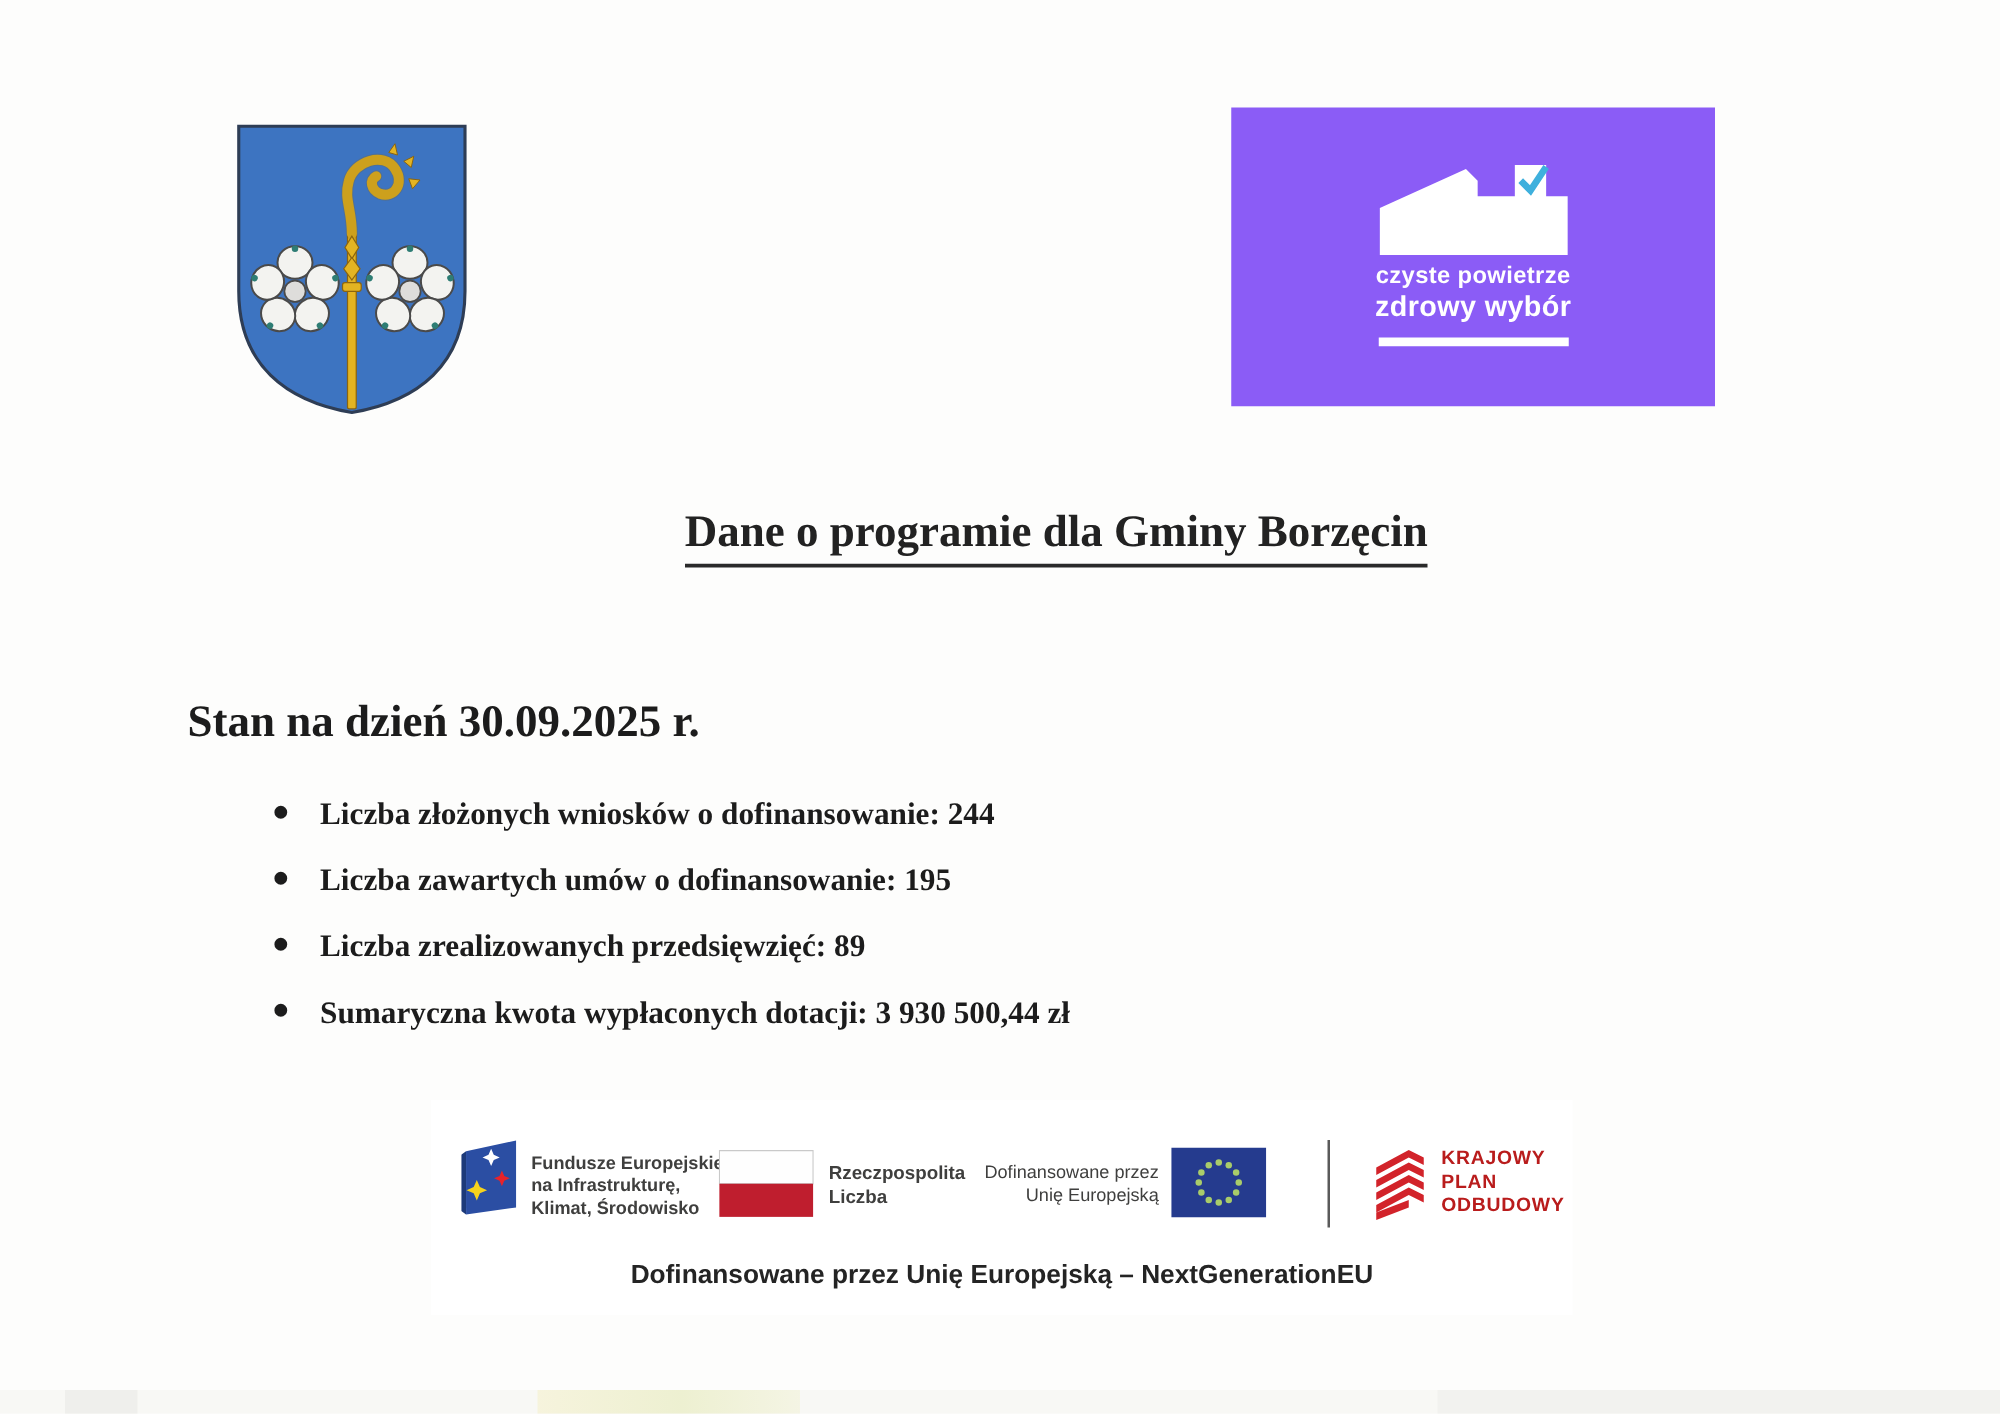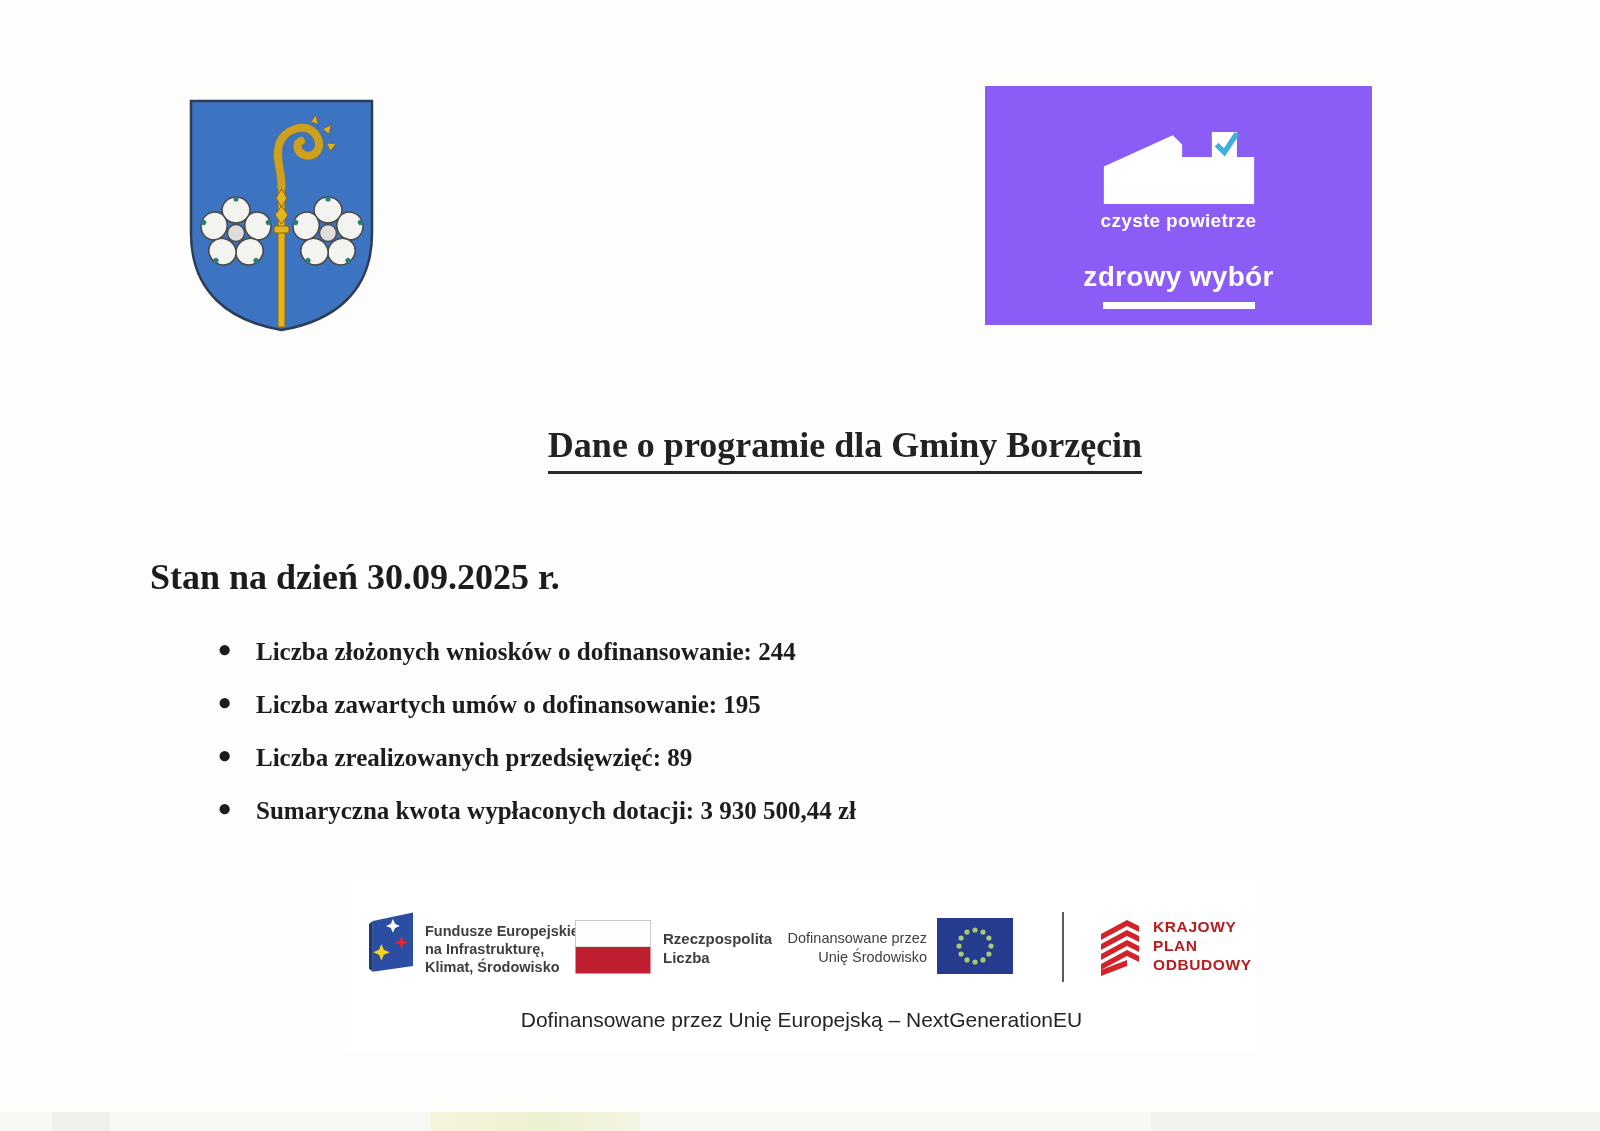--- a/index.html
+++ b/index.html
@@ -8,26 +8,26 @@
 
   .page { position:absolute; inset:0; }
 
   
   .coat { position:absolute; left:183px; top:95px; width:197px; height:240px; }
   .cp-logo { position:absolute; left:985px; top:86px; width:387px; height:239px;
              display:flex; flex-direction:column; align-items:center; }
   .cp-house { margin-top:46px; width:156px; height:72px; }
   .cp-line1 { font-family:"Liberation Sans", sans-serif; font-weight:bold; font-size:19px;
               color:#ffffff; line-height:22px; margin-top:6px; letter-spacing:0.3px; }
-  .cp-line2 { font-family:"Liberation Sans", sans-serif; font-weight:bold; font-size:28px;
-              color:#ffffff; line-height:26px; letter-spacing:0.3px;margin-top:32px; }
+  .cp-line2 { font-family:"Liberation Sans", sans-serif; font-weight:bold; font-size:23px;
+              color:#ffffff; line-height:26px; letter-spacing:0.3px; }
   .cp-bar { width:152px; height:7px; background:#ffffff; margin-top:12px; }
 
   
-  .title-wrap { position:absolute; left:90px; top:404px; width:1510px; text-align:center;margin-top:20px; }
+  .title-wrap { position:absolute; left:90px; top:404px; width:1510px; text-align:center; }
   .title { display:inline-block; font-size:36px; font-weight:bold; color:#222222;
            border-bottom:3px solid #2a2a2a; padding-bottom:5px; }
   .status { position:absolute; left:150px; top:556px; font-size:36px; font-weight:bold; }
   .stats { position:absolute; left:218px; top:632px; list-style:none; }
   .stats li { position:relative; padding-left:38px; font-size:25px; font-weight:bold;
               line-height:40px; margin-bottom:13px; white-space:nowrap; }
   .stats li::before { content:"\2022"; position:absolute; left:0; top:-2px; font-size:38px; }
 
   
   .funding-strip { position:absolute; left:345px; top:880px; width:913px; height:172px;
@@ -39,21 +39,21 @@
   .pl-text { position:absolute; left:318px; top:49px; font-size:15px; font-weight:bold;
              color:#3f3f3e; line-height:19px; }
   .eu-text { position:absolute; left:430px; top:49px; width:152px; text-align:right;
              font-size:14.5px; font-weight:normal; color:#3f3f3e; line-height:19px; }
   .eu-flag { position:absolute; left:592px; top:38px; width:76px; height:56px; }
   .strip-divider { position:absolute; left:717px; top:32px; width:2px; height:70px; background:#5a5a5a; }
   .kpo-building { position:absolute; left:752px; top:33px; width:46px; height:64px; }
   .kpo-text { position:absolute; left:808px; top:37px; font-size:15.5px; font-weight:bold;
               letter-spacing:0.6px; line-height:19px; }
   .strip-note { position:absolute; left:0; top:128px; width:100%; text-align:center;
-                font-size:21px; font-weight:400; color:#242424; }
+                font-size:21px; font-weight:700; color:#242424; }
 
   
   .bottom-edge { position:absolute; left:0; top:1112px; width:1600px; height:19px; background:#f8f8f5; }
   .bottom-edge .seg-yellow { position:absolute; left:430px; top:0; width:210px; height:19px;
         background:linear-gradient(90deg, #f6f3da, #ecefcd 55%, #f4f4e2); opacity:0.9; }
   .bottom-edge .seg-gray-r { position:absolute; left:1150px; top:0; width:450px; height:19px; background:#f2f2ef; }
   .bottom-edge .seg-gray-l { position:absolute; left:52px; top:0; width:58px; height:19px; background:#efefec; }
 </style>
 </head>
 <body>
@@ -152,21 +152,21 @@
       <rect x="0.5" y="0.5" width="75" height="26.5" stroke="#c9c9c9" stroke-width="1" fill="#fefefe"></rect>
       <rect x="0.5" y="27" width="75" height="26.5" fill="#bf1e2e"></rect>
     </svg>
     <div class="pl-text">
       <div>Rzeczpospolita</div>
       <div>Liczba</div>
     </div>
 
     <div class="eu-text">
       <div>Dofinansowane przez</div>
-      <div>Unię Środowisko</div>
+      <div>Unię Europejską</div>
     </div>
     <svg class="eu-flag" viewBox="0 0 76 56">
       <rect x="0" y="0" width="76" height="56" fill="#253b8e"></rect>
       <g fill="#a9cc6a">
         <circle cx="38" cy="12" r="2.6"></circle>
           <circle cx="46" cy="14.1" r="2.6"></circle>
         <circle cx="51.9" cy="20" r="2.6"></circle>
           <circle cx="54" cy="28" r="2.6"></circle>
         <circle cx="51.9" cy="36" r="2.6"></circle>
           <circle cx="46" cy="41.9" r="2.6"></circle>

